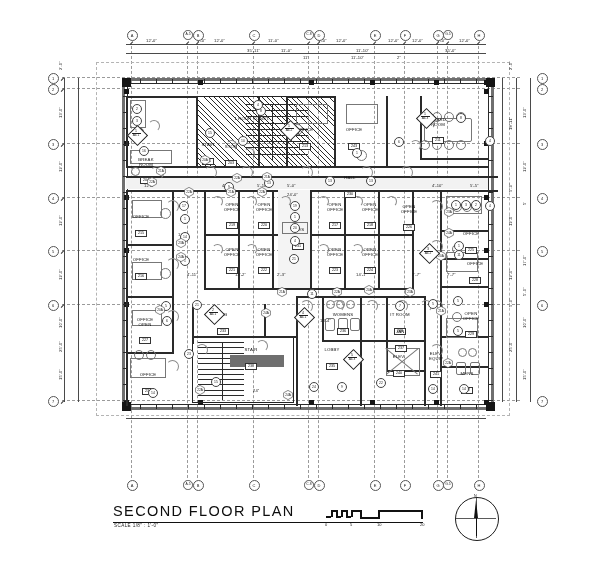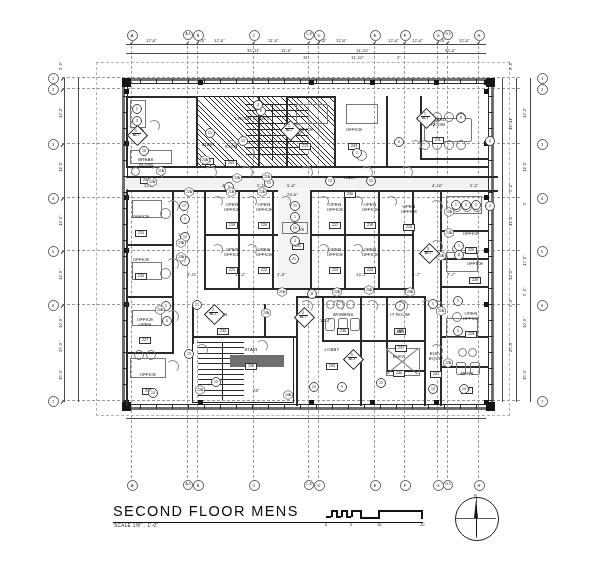--- a/index.html
+++ b/index.html
@@ -831,21 +831,21 @@
         <div class="diam" style="left: 1.5px; top: 1.5px;"></div>
         <div style="position: absolute; left: 0px; top: 2.5px; width: 16px;">
           <div style="font-size: 3.5px; line-height: 4.4px; text-align: center; color: rgb(17, 17, 17);">5</div>
           <div style="width: 9px; margin: 0px auto; height: 0.5px; background: rgb(34, 34, 34);"></div>
           <div style="font-size: 3.2px; line-height: 4.2px; text-align: center; color: rgb(17, 17, 17);">A4.3</div>
         </div>
       </div>
     </div>
 
   <div id="titleblock">
-    <div id="title">SECOND FLOOR MENS</div>
+    <div id="title">SECOND FLOOR PLAN</div>
     <div id="titleRule"></div>
     <div id="subtitle">SCALE 1/8" : 1'-0"</div>
   </div>
 
   <div id="scalebar">
       <div class="sbseg" style="left: 0px; top: 10px; width: 5px; height: 1.6px;"></div>
       <div class="sbseg" style="left: 5px; top: 4px; width: 1.6px; height: 7px;"></div>
       <div class="sbseg" style="left: 5px; top: 4px; width: 5px; height: 1.6px;"></div>
       <div class="sbseg" style="left: 10px; top: 4px; width: 1.6px; height: 7px;"></div>
       <div class="sbseg" style="left: 10px; top: 10px; width: 5px; height: 1.6px;"></div>

